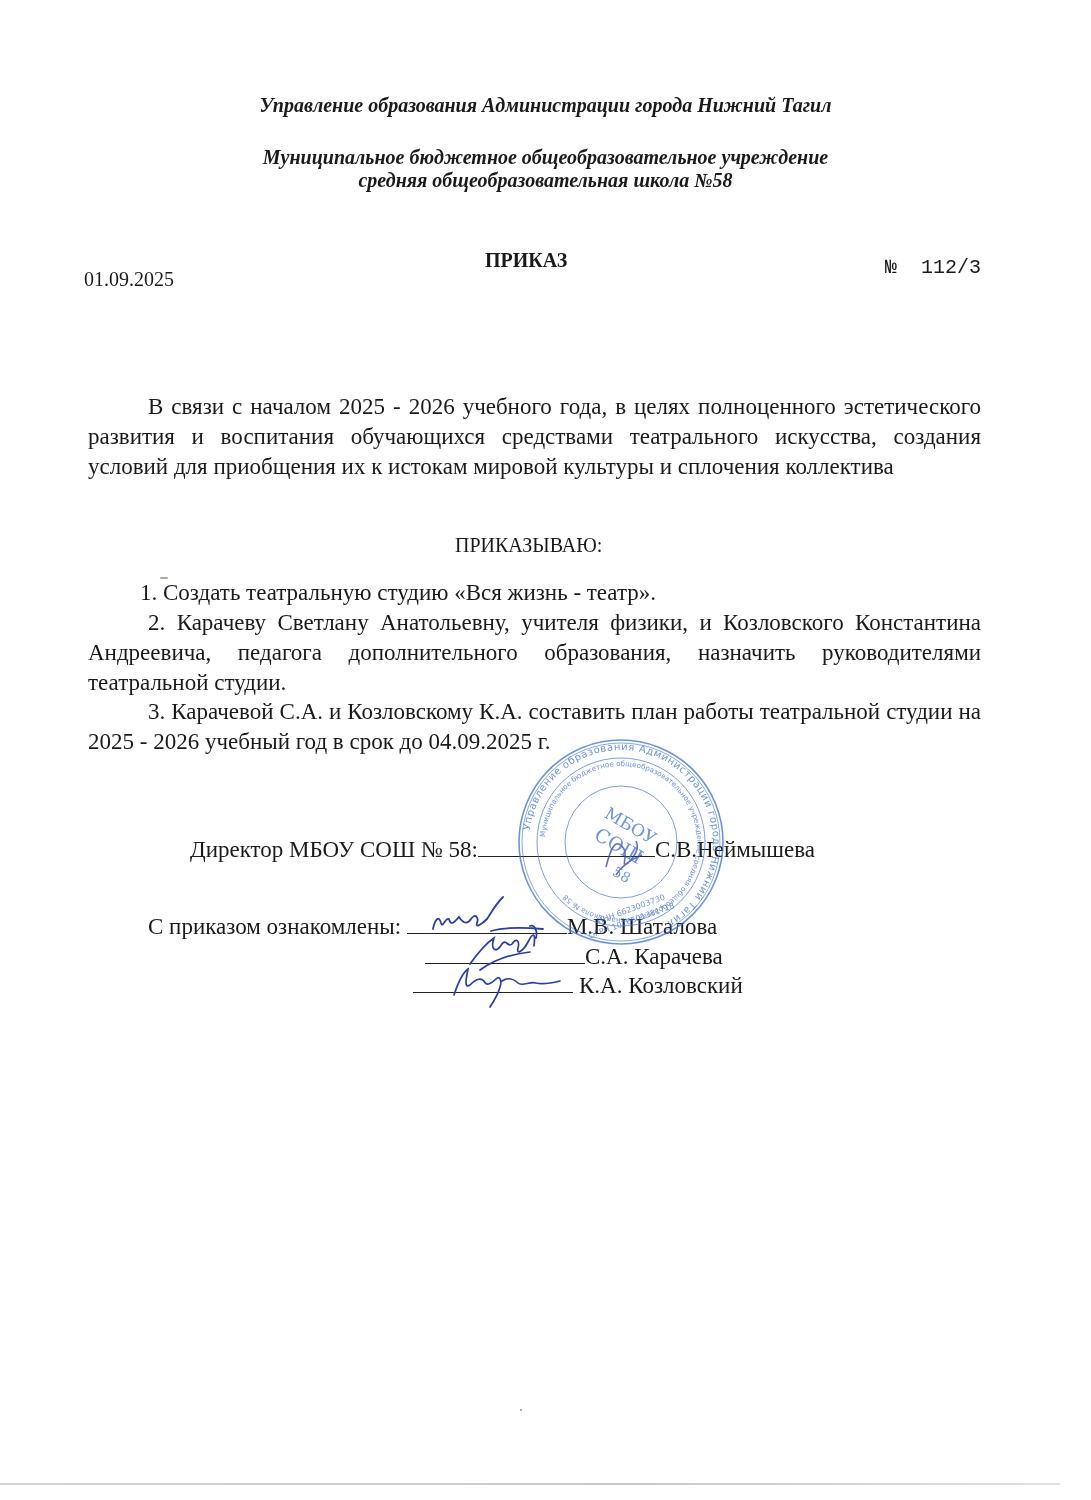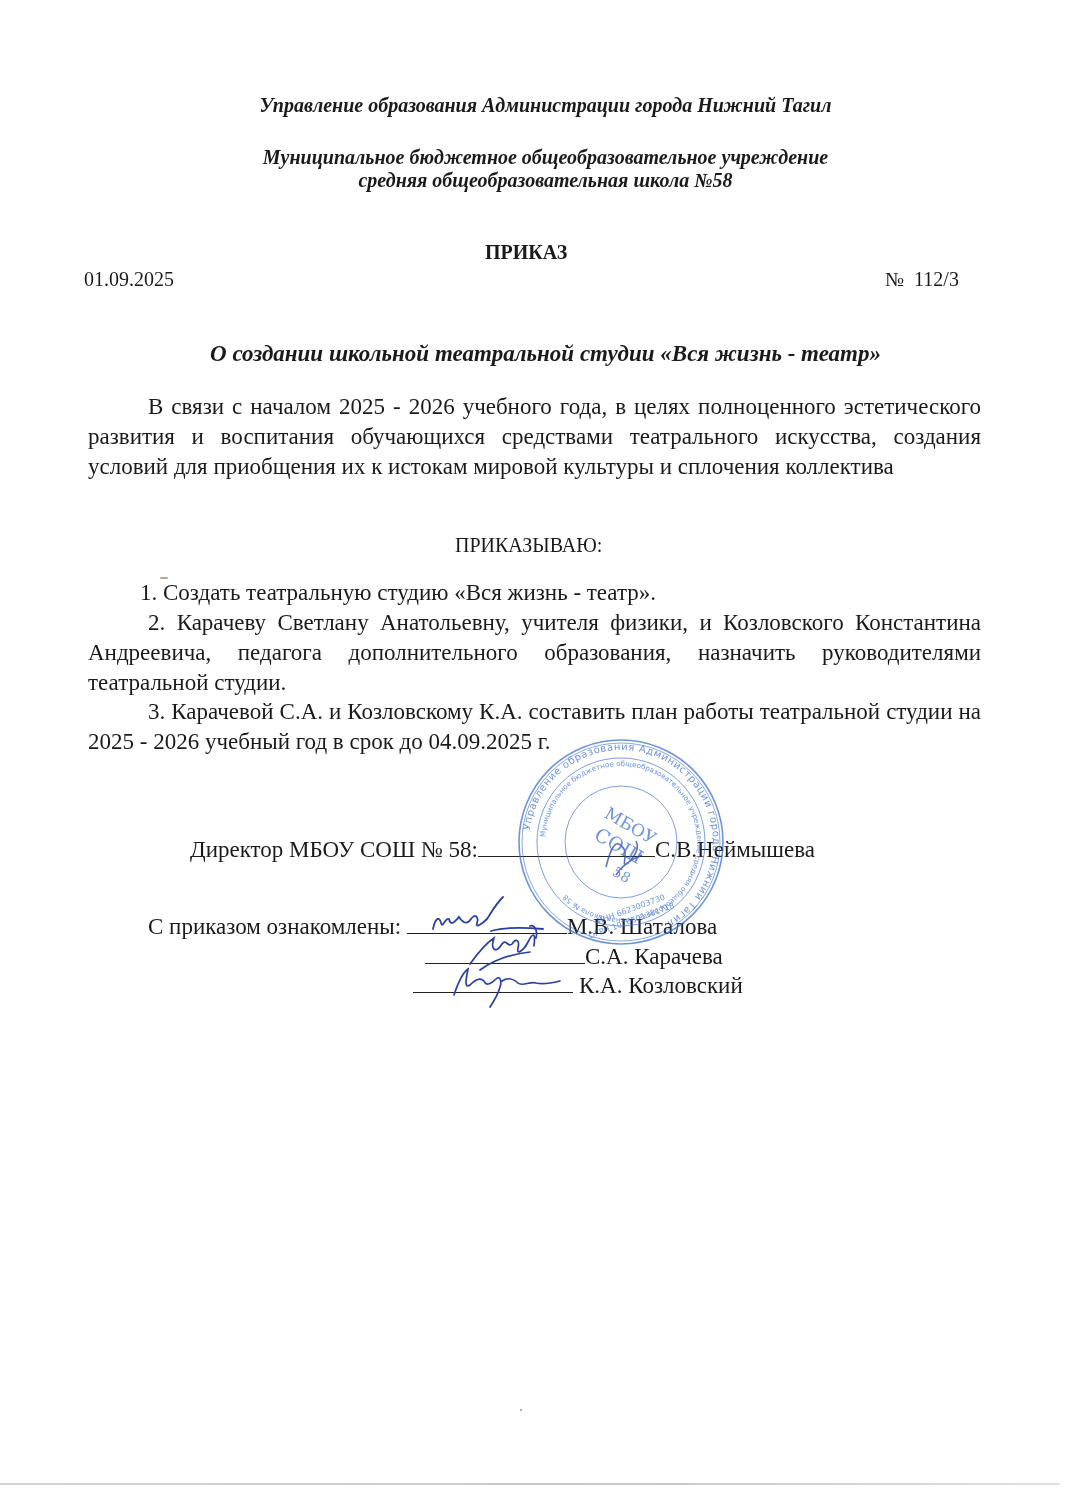--- a/index.html
+++ b/index.html
@@ -31,20 +31,21 @@
     }
     .hdr {
       font-style: italic;
       font-weight: bold;
       font-size: 20px;
       line-height: 24px;
     }
     .title {
       font-weight: bold;
       font-size: 20px;
+      margin-top: 8px;
     }
     .meta {
       font-size: 20px;
     }
     .subject {
       font-style: italic;
       font-weight: bold;
       font-size: 23px;
     }
     .body-text {
@@ -103,23 +104,22 @@
 <body>
 
 <div class="page">
 
   <div class="center-line hdr" style="top:93px;">Управление образования Администрации города Нижний Тагил</div>
   <div class="center-line hdr" style="top:145px;">Муниципальное бюджетное общеобразовательное учреждение</div>
   <div class="center-line hdr" style="top:168px;">средняя общеобразовательная школа №58</div>
 
   <div class="abs title" style="left:485px; top:241px;">ПРИКАЗ</div>
   <div class="abs meta" style="left:84px; top:268px;">01.09.2025</div>
-  <div class="abs meta" style="left:885px; top:268px; white-space:pre;">№  112/3</div>
+  <div class="abs meta" style="left:885px; top:256px; white-space:pre;font-family:Liberation Mono, monospace;">№  112/3</div>
 
-  <div class="center-line subject" style="top:341px;">О создании школьной театральной студии «Вся жизнь - театр»</div>
 
   <div class="body-text indent" style="top:392px;">В связи с началом 2025 - 2026 учебного года, в целях полноценного эстетического развития и воспитания обучающихся средствами театрального искусства, создания условий для приобщения их к истокам мировой культуры и сплочения коллектива</div>
 
   <div class="abs order-label" style="left:455px; top:534px;">ПРИКАЗЫВАЮ:</div>
 
   <div class="body-text indent-1" style="top:578px;">1. Создать театральную студию «Вся жизнь - театр».</div>
   <div class="body-text indent" style="top:608px;">2. Карачеву Светлану Анатольевну, учителя физики, и Козловского Константина Андреевича, педагога дополнительного образования, назначить руководителями театральной студии.</div>
   <div class="body-text indent" style="top:697px;">3. Карачевой С.А. и Козловскому К.А. составить план работы театральной студии на 2025 - 2026 учебный год в срок до 04.09.2025 г.</div>
 
   <div class="abs sig-text" style="left:190px; top:836px;font-family:Liberation Serif, serif;">

